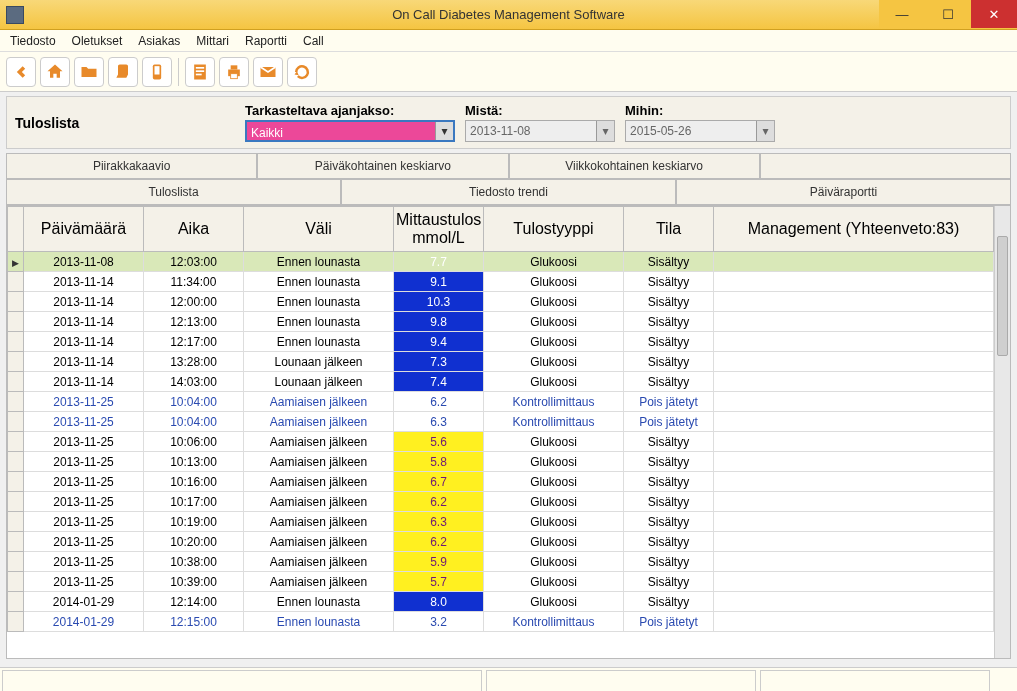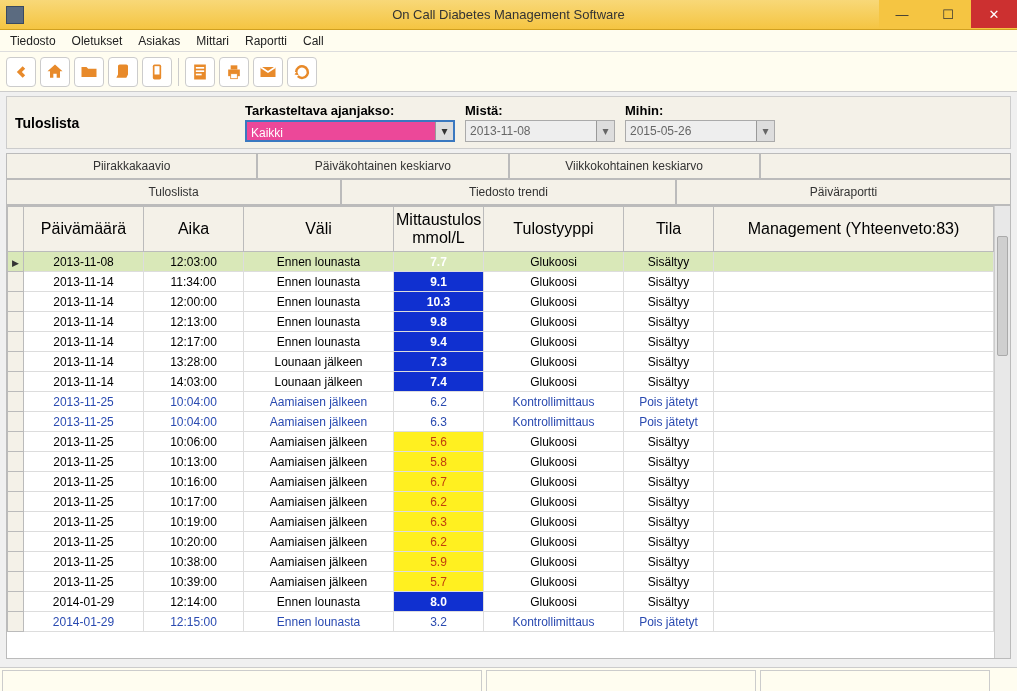--- a/index.html
+++ b/index.html
@@ -45,22 +45,22 @@
   .tablewrap .scroll { position: absolute; right:0; top:0; bottom:0; width:16px; background:#e8e8e8; border-left:1px solid #ccc; }
   .tablewrap .scroll .thumb { position:absolute; left:2px; right:2px; top:30px; height:120px; background:#cfcfcf; border:1px solid #aaa; border-radius:2px; }
   table { border-collapse: collapse; width: calc(100% - 16px); table-layout: fixed; }
   th { background: #f4f1e8; border: 1px solid #bbb; padding: 4px 2px; font-weight: normal; font-size: 16px; height: 38px; }
   td { border: 1px solid #ddd; text-align: center; padding: 2px; font-size: 12px; height: 20px; }
   col.rowhdr { width: 16px; }
   td.rowhdr { background: #f4f1e8; border:1px solid #bbb; }
   tr.sel td { background: #d9e8b8; }
   tr.sel td.rowhdr::before { content: "▶"; font-size: 9px; color:#333; }
   tr.blue td { color: #2a4ab0; }
-  td.val-blue { background: #1030d0; color: #fff; font-weight: bold; }
-  td.val-yellow { background: #fff020; color: #c2410c; }
+  td.val-blue { background: #1030d0; color: #fff; }
+  td.val-yellow { background: #fff020; color: #701a75; }
 
   
   .statusbar { position: absolute; bottom: 0; left:0; right:0; height: 24px; background: #fffdf0; border-top: 1px solid #ccc; display: flex; }
   .statusbar .cell { border: 1px solid #ccc; margin: 2px; padding: 19px 6px; }
   .statusbar .version { font-weight: bold; width: 230px; }
   .statusbar .left { width:480px; }
   .statusbar .mid { width:270px; }
 </style>
 </head>
 <body>

